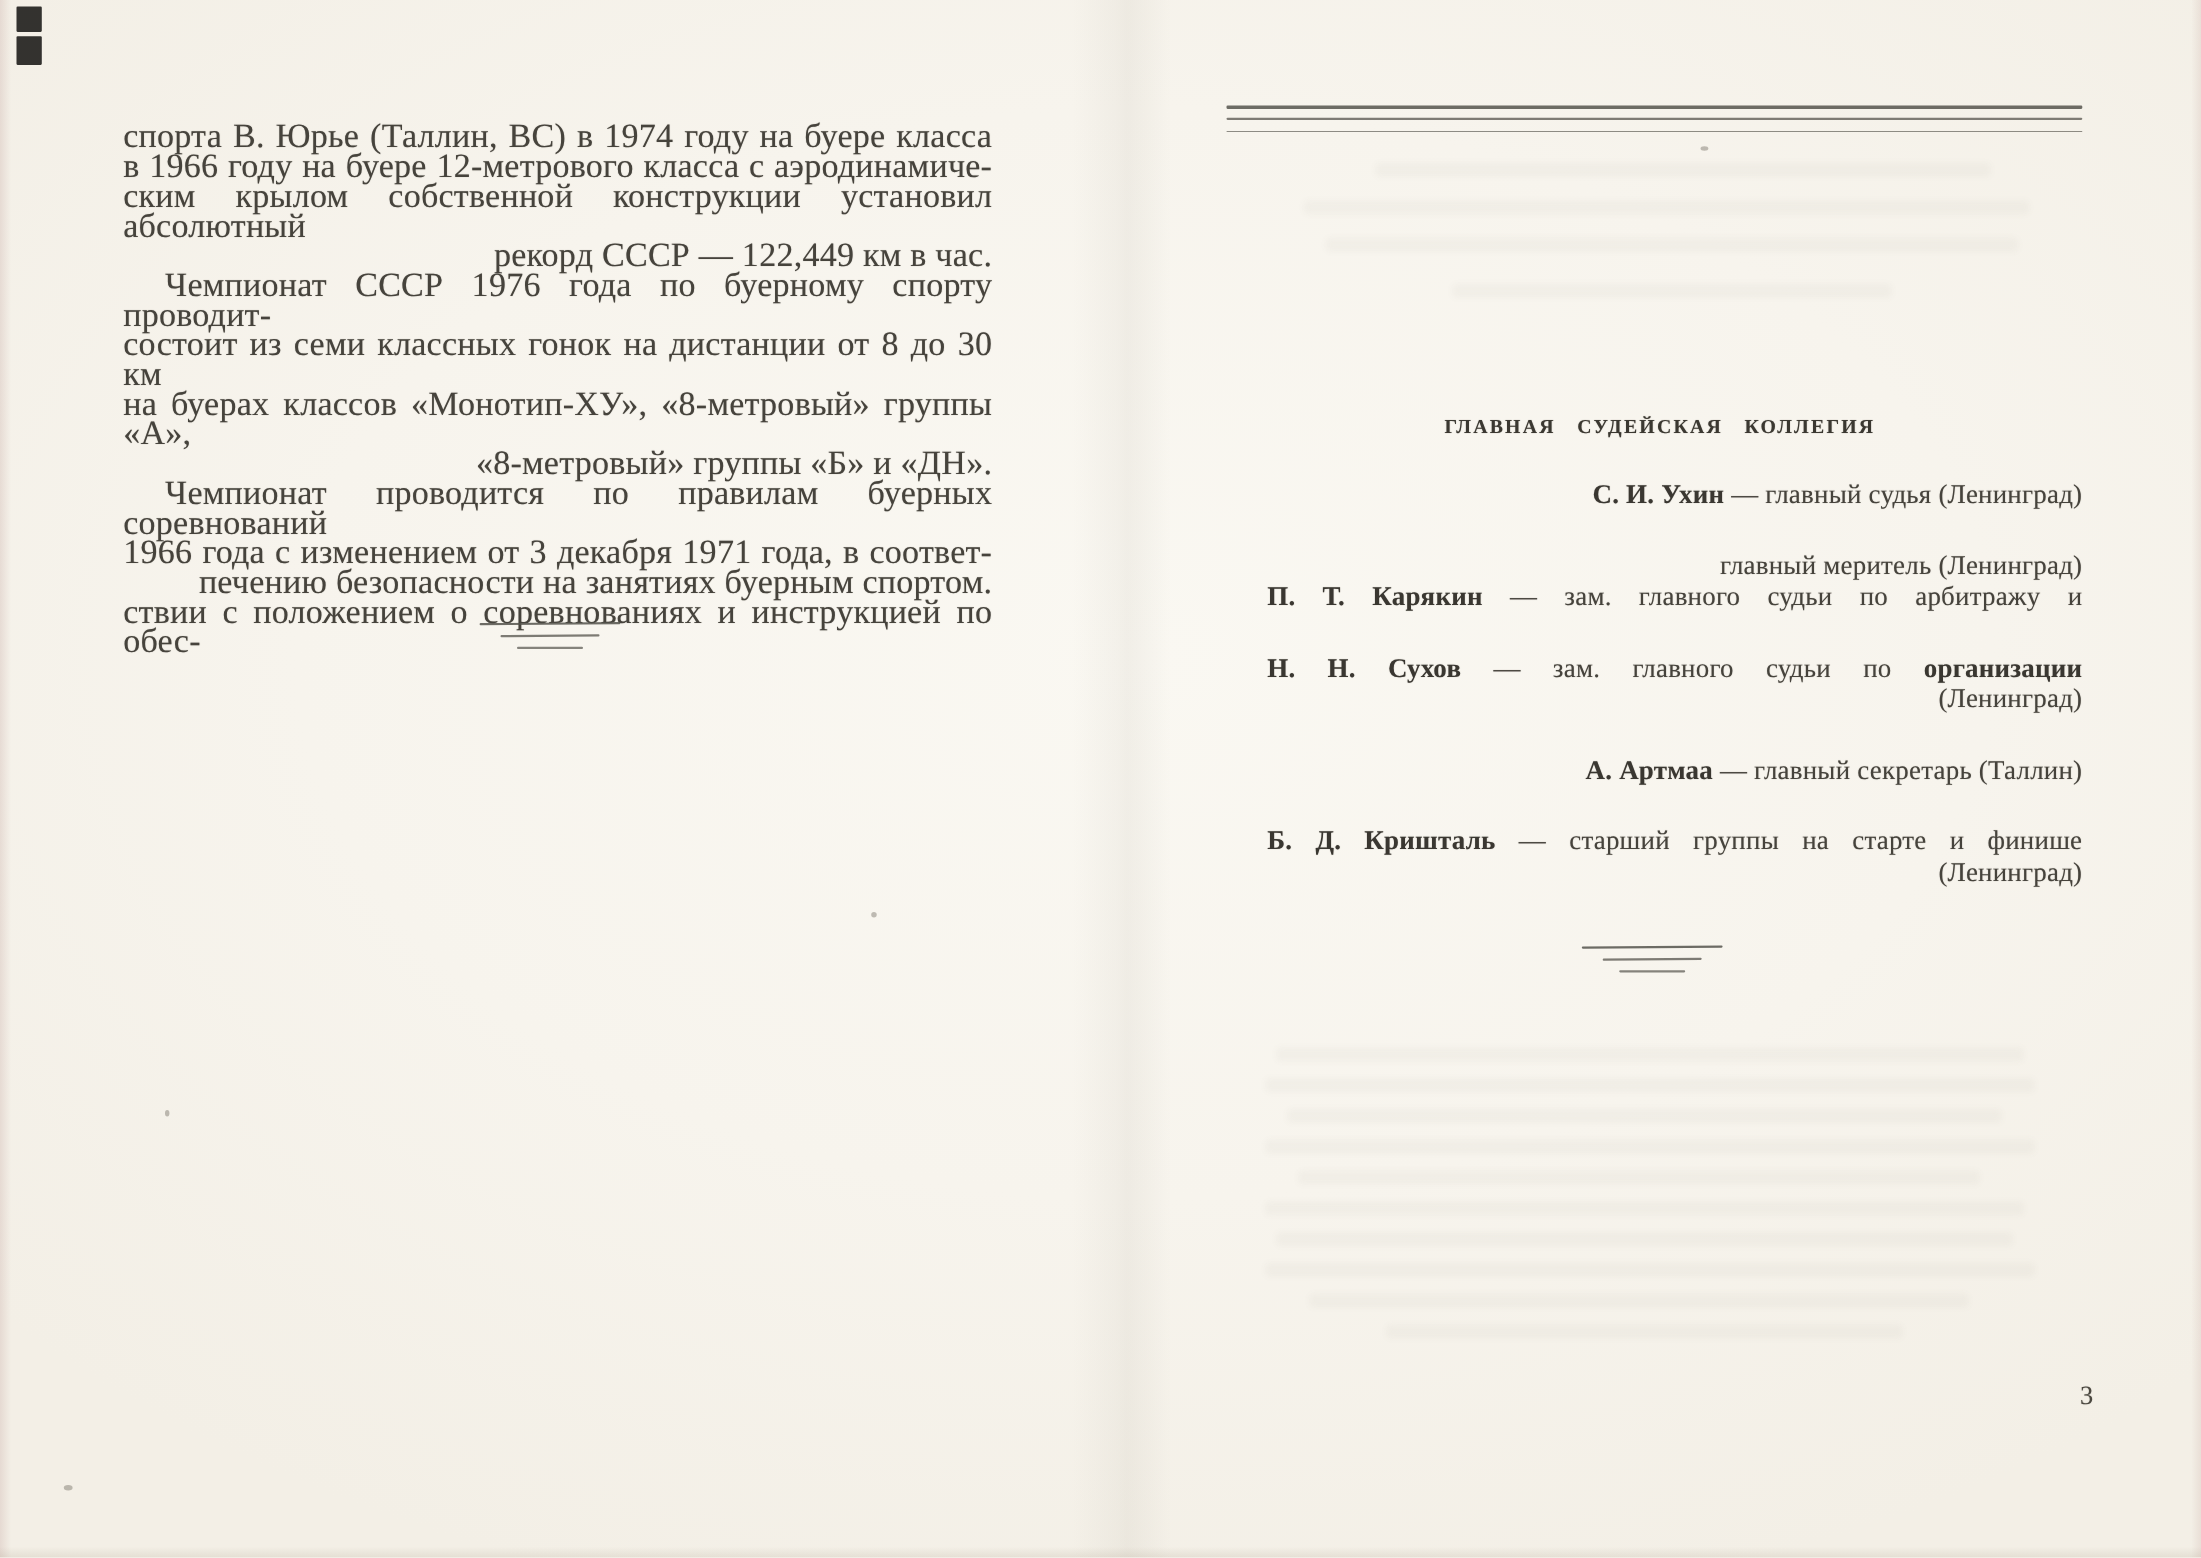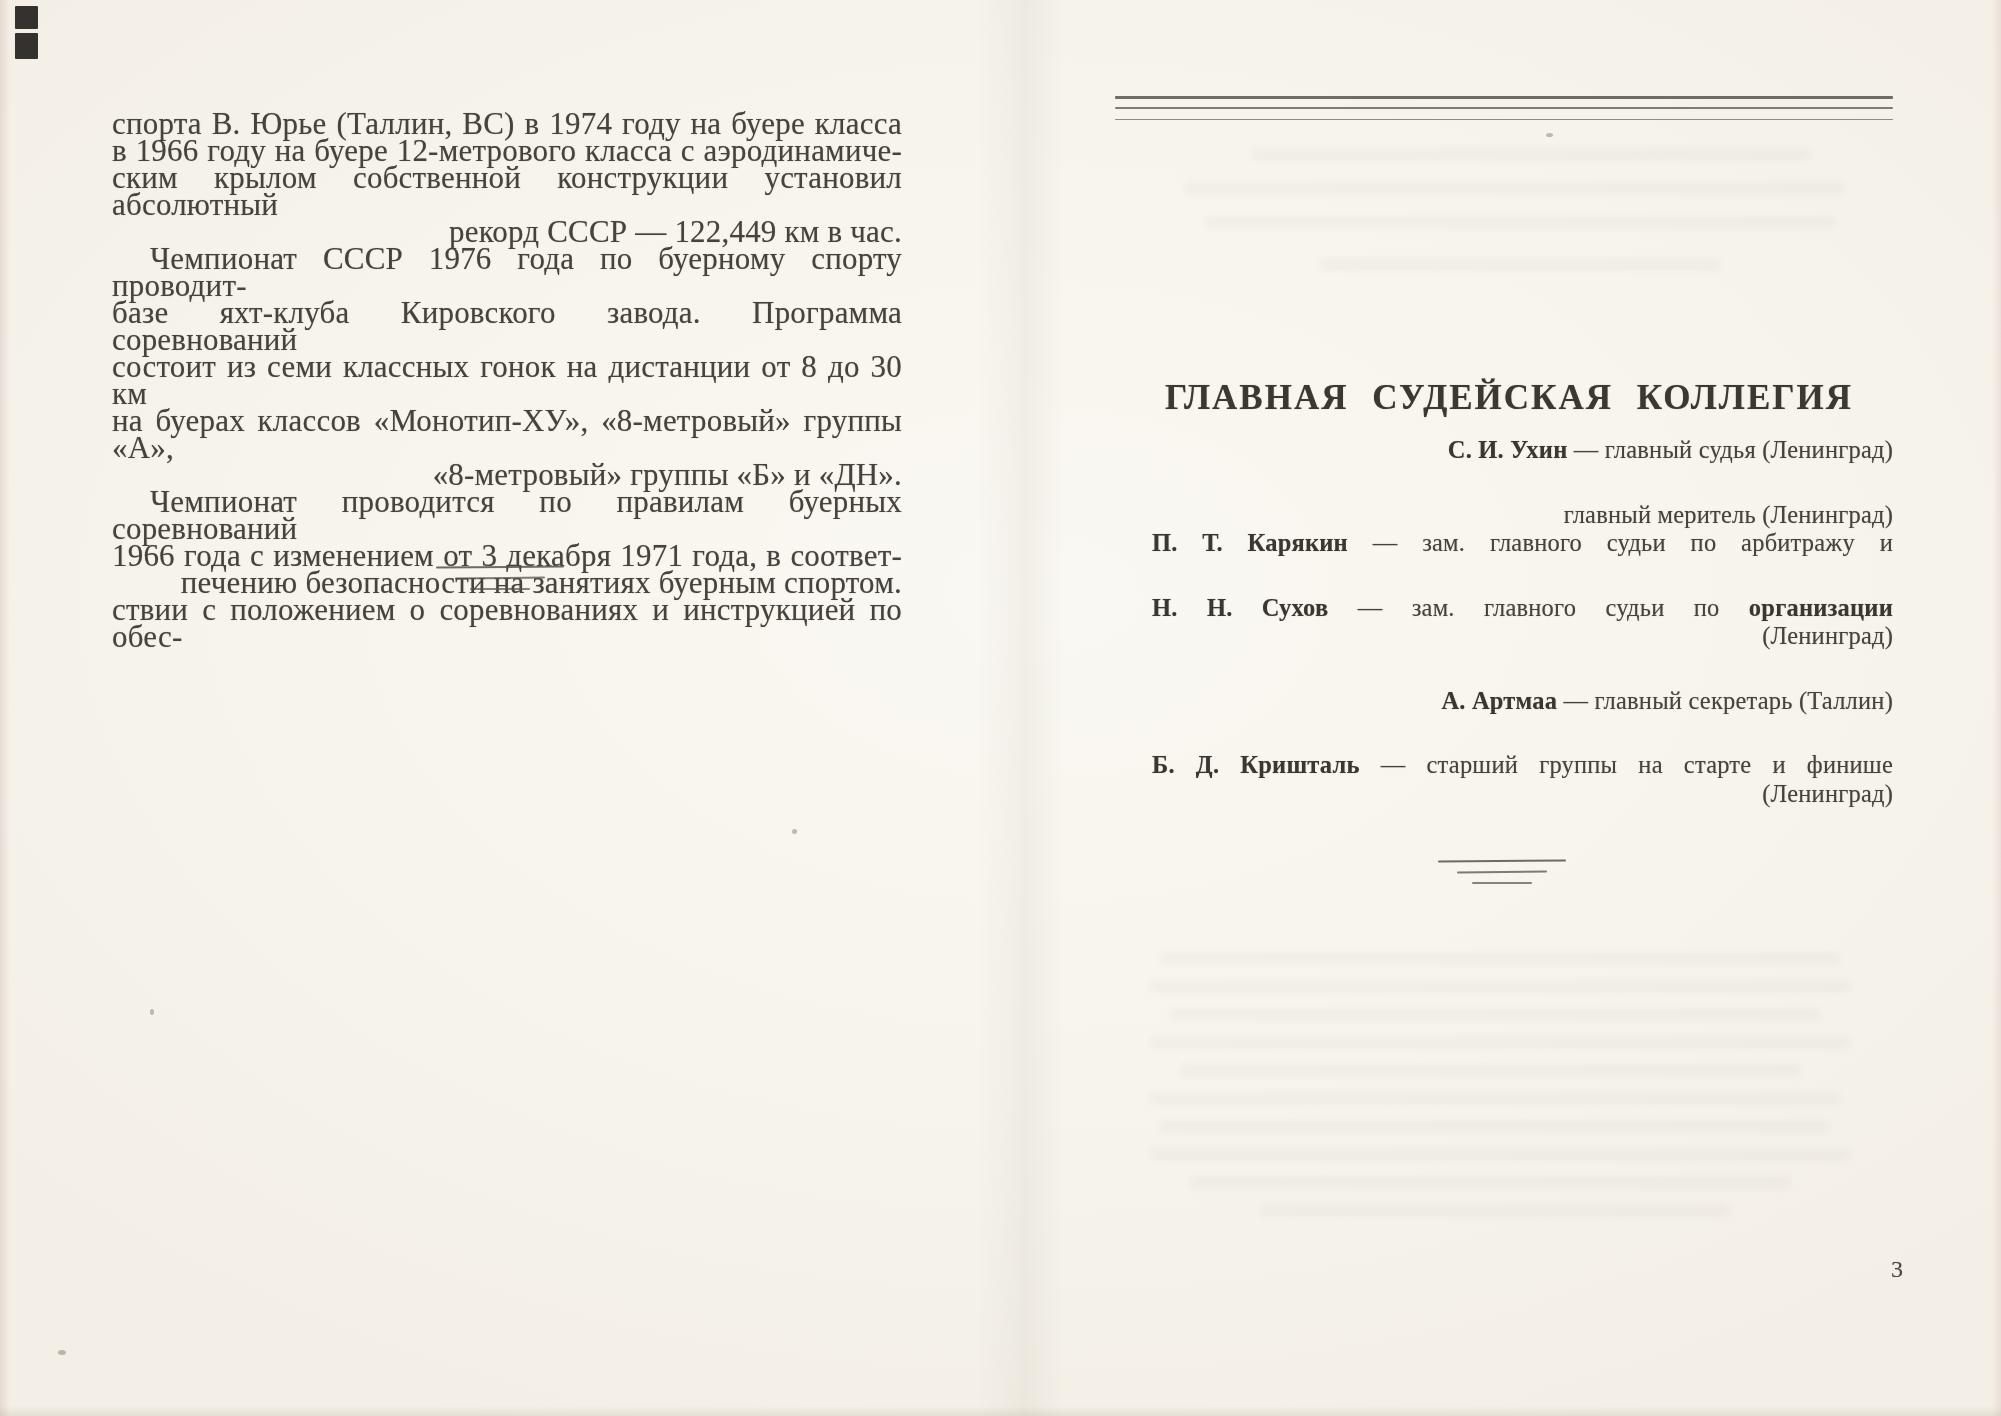--- a/index.html
+++ b/index.html
@@ -39,21 +39,21 @@
   .tline{text-align:right;}
   .tline.just{text-align:justify;text-align-last:justify;}
   #left-text .tline.indent{text-indent:38px;}
   #judge-list .tline.indent{text-indent:27px;}
   .entry{margin:0 0 36px 0;}
   .entry b{color:#3a3731;}
 
   
   .heading{
     position:absolute;left:1125px;top:378px;width:768px;margin:0;
-    text-align:center;font-size:35px;font-weight:bold;color:#3b3831;
+    text-align:center;font-size:18px;font-weight:bold;color:#3b3831;
     letter-spacing:2px;word-spacing:13px;
     text-shadow:0 0 1px rgba(59,56,49,0.45);
   }
 
   
   .top-rule{position:absolute;left:1115px;top:96px;width:778px;}
   .top-rule .rl{background:#55534c;border-radius:1px;}
   .top-rule .r1{height:2.5px;margin-bottom:8px;opacity:.85;}
   .top-rule .r2{height:2px;margin-bottom:10px;opacity:.75;}
   .top-rule .r3{height:1.6px;opacity:.65;}
@@ -89,21 +89,20 @@
   <div class="corner-mark m1"></div>
   <div class="corner-mark m2"></div>
 
   <section>
     <div class="text-block" id="left-text">
         <div class="tline just">спорта В. Юрье (Таллин, ВС) в 1974 году на буере класса</div>
         <div class="tline just">в 1966 году на буере 12-метрового класса с аэродинамиче-</div>
         <div class="tline just">ским крылом собственной конструкции установил абсолютный</div>
         <div class="tline">рекорд СССР — 122,449 км в час.</div>
         <div class="tline just indent">Чемпионат СССР 1976 года по буерному спорту проводит-</div>
-        <div class="tline just">базе яхт-клуба Кировского завода. Программа соревнований</div>
         <div class="tline just">состоит из семи классных гонок на дистанции от 8 до 30 км</div>
         <div class="tline just">на буерах классов «Монотип-ХУ», «8-метровый» группы «А»,</div>
         <div class="tline">«8-метровый» группы «Б» и «ДН».</div>
         <div class="tline just indent">Чемпионат проводится по правилам буерных соревнований</div>
         <div class="tline just">1966 года с изменением от 3 декабря 1971 года, в соответ-</div>
         <div class="tline">печению безопасности на занятиях буерным спортом.</div>
         <div class="tline just">ствии с положением о соревнованиях и инструкцией по обес-</div>
       </div>
     <div class="divider left">
       <div class="dl d1"></div>

